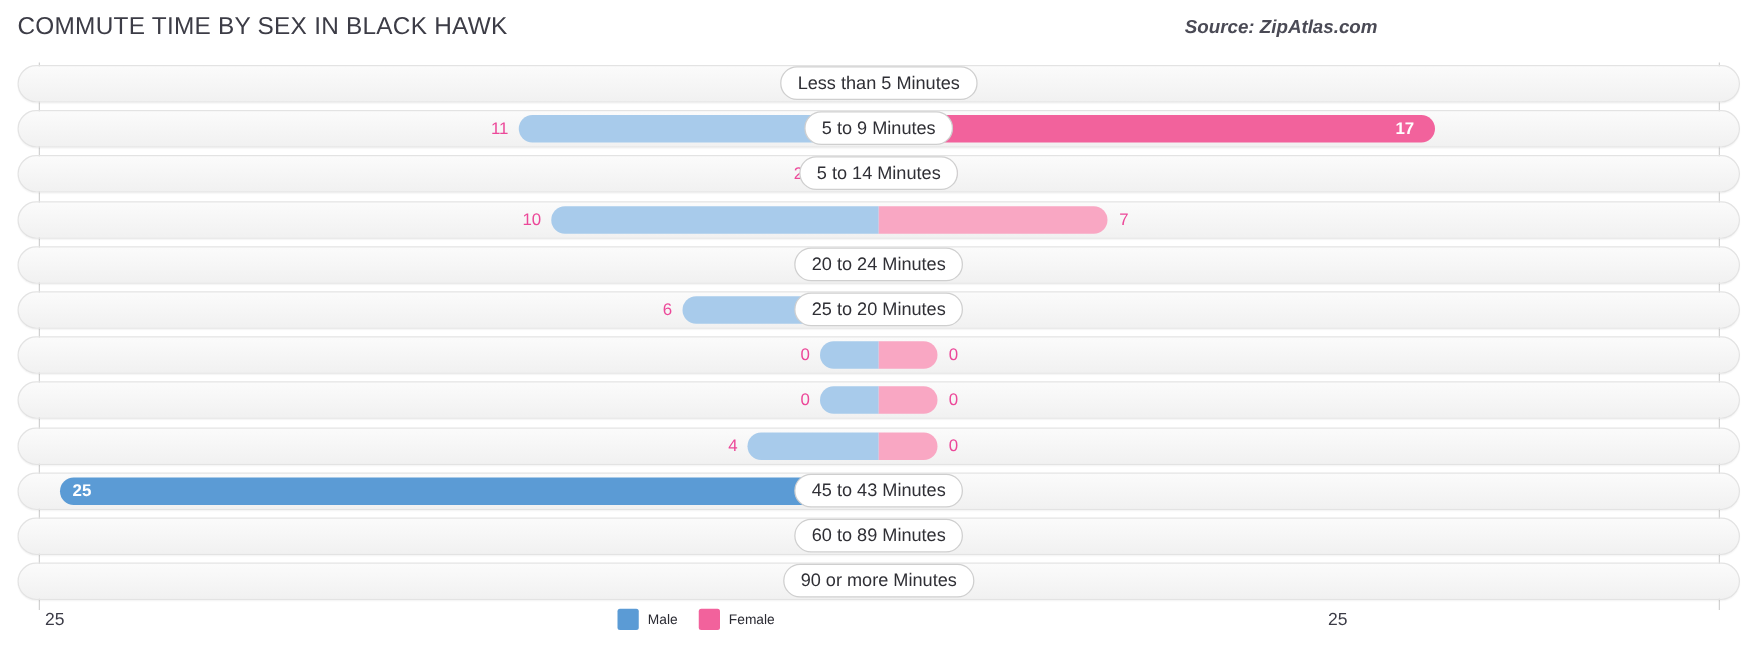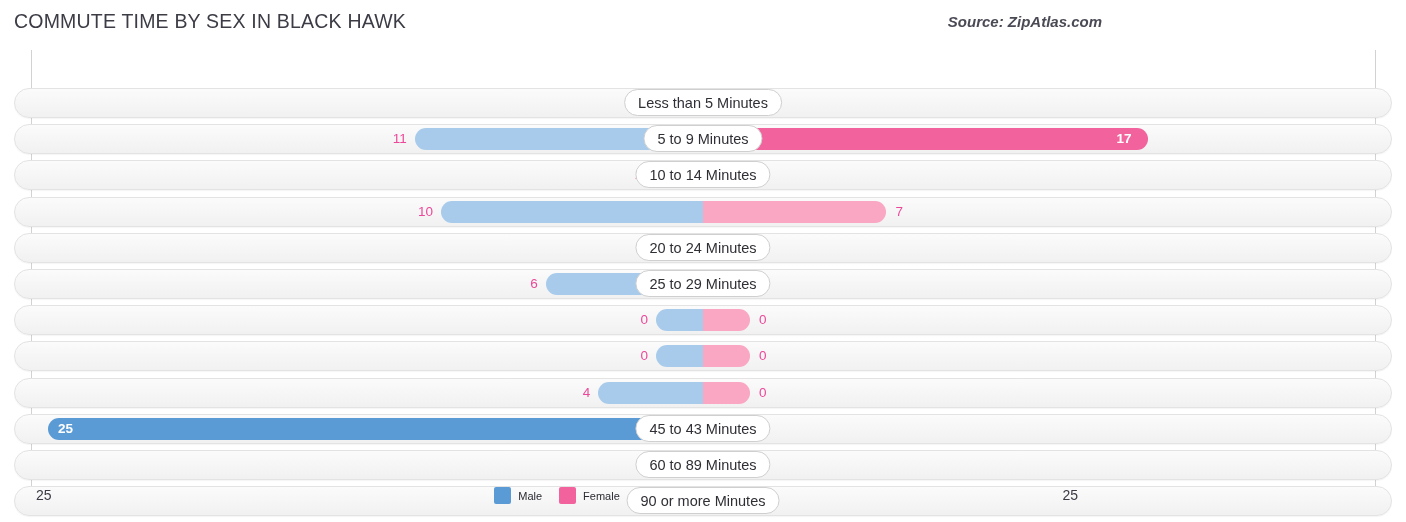--- a/index.html
+++ b/index.html
@@ -26,21 +26,20 @@
 
   
   .plot{position:absolute;left:0;top:50px;width:1406px;height:432px;}
   .axis-line{position:absolute;top:0;width:1px;height:438px;background:#d2d2d2;}
   .axis-left{left:31px;}
   .axis-right{left:1375px;}
 
   .row{
     position:absolute;left:14px;width:1378px;height:30px;
     box-sizing:border-box;
-    margin-top:36px;
   }
   .track{
     position:absolute;left:0;top:0;width:100%;height:30px;
     background:linear-gradient(#fbfbfb,#f1f1f1);
     border:1px solid #e3e3e3;border-radius:15px;
     box-sizing:border-box;
     box-shadow:0 1px 1px rgba(0,0,0,.045);
   }
 
   
@@ -115,21 +114,21 @@
           <div class="bar bar-f peak" style="left: 689px; width: 445.4px;"></div>
           <div class="val inside" style="left: 1102.4px;">17</div>
           <div class="pill" style="left: 689px;">5 to 9 Minutes</div>
         </div>
         <div class="row" style="top: 74.4px;">
           <div class="track"></div>
           <div class="bar bar-m" style="left: 636.6px; width: 52.4px;"></div>
           <div class="val" style="left: 610.6px; width: 18px; text-align: right;">2</div>
           <div class="bar bar-f" style="left: 689px; width: 47px;"></div>
           <div class="val" style="left: 745px;">0</div>
-          <div class="pill" style="left: 689px;">10 to 14 Minutes</div>
+          <div class="pill" style="left: 689px;">5 to 14 Minutes</div>
         </div>
         <div class="row" style="top: 110.6px;">
           <div class="track"></div>
           <div class="bar bar-m" style="left: 427px; width: 262px;"></div>
           <div class="val" style="left: 401px; width: 18px; text-align: right;">10</div>
           <div class="bar bar-f" style="left: 689px; width: 183.4px;"></div>
           <div class="val" style="left: 881.4px;">7</div>
         </div>
         <div class="row" style="top: 146.8px;">
           <div class="track"></div>
@@ -138,21 +137,21 @@
           <div class="bar bar-f" style="left: 689px; width: 47px;"></div>
           <div class="val" style="left: 745px;">0</div>
           <div class="pill" style="left: 689px;">20 to 24 Minutes</div>
         </div>
         <div class="row" style="top: 183px;">
           <div class="track"></div>
           <div class="bar bar-m" style="left: 531.8px; width: 157.2px;"></div>
           <div class="val" style="left: 505.8px; width: 18px; text-align: right;">6</div>
           <div class="bar bar-f" style="left: 689px; width: 47px;"></div>
           <div class="val" style="left: 745px;">0</div>
-          <div class="pill" style="left: 689px;">25 to 29 Minutes</div>
+          <div class="pill" style="left: 689px;">25 to 20 Minutes</div>
         </div>
         <div class="row" style="top: 219.2px;">
           <div class="track"></div>
           <div class="bar bar-m" style="left: 642px; width: 47px;"></div>
           <div class="val" style="left: 616px; width: 18px; text-align: right;">0</div>
           <div class="bar bar-f" style="left: 689px; width: 47px;"></div>
           <div class="val" style="left: 745px;">0</div>
         </div>
         <div class="row" style="top: 255.4px;">
           <div class="track"></div>

